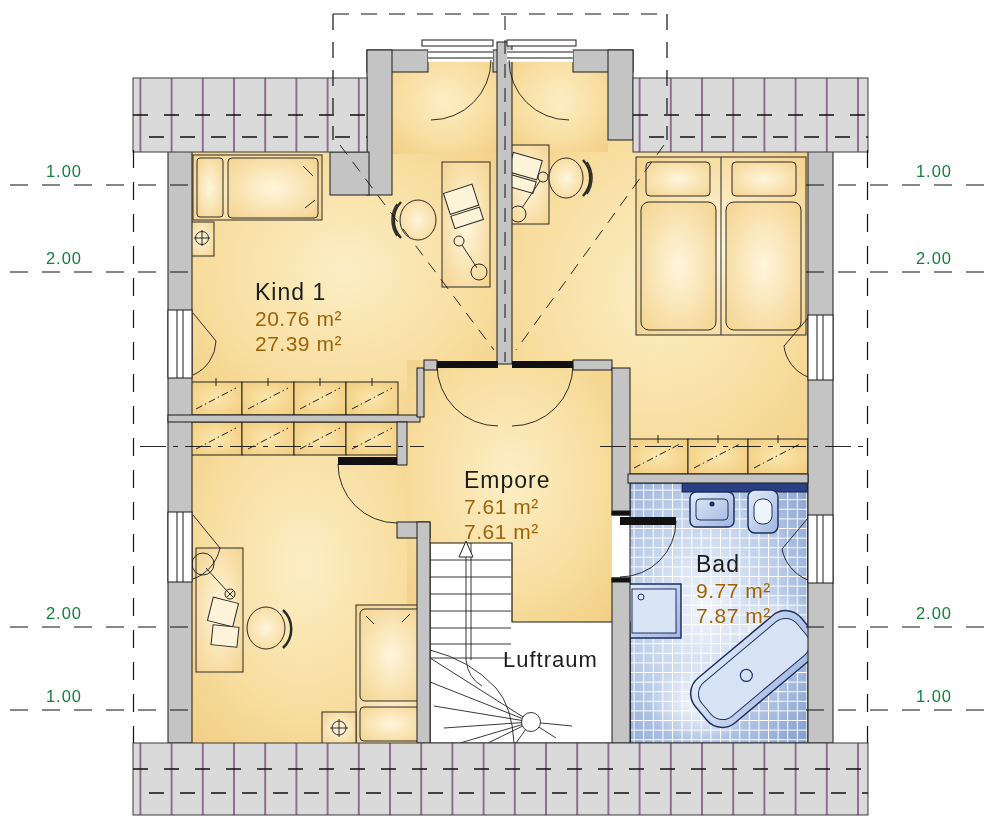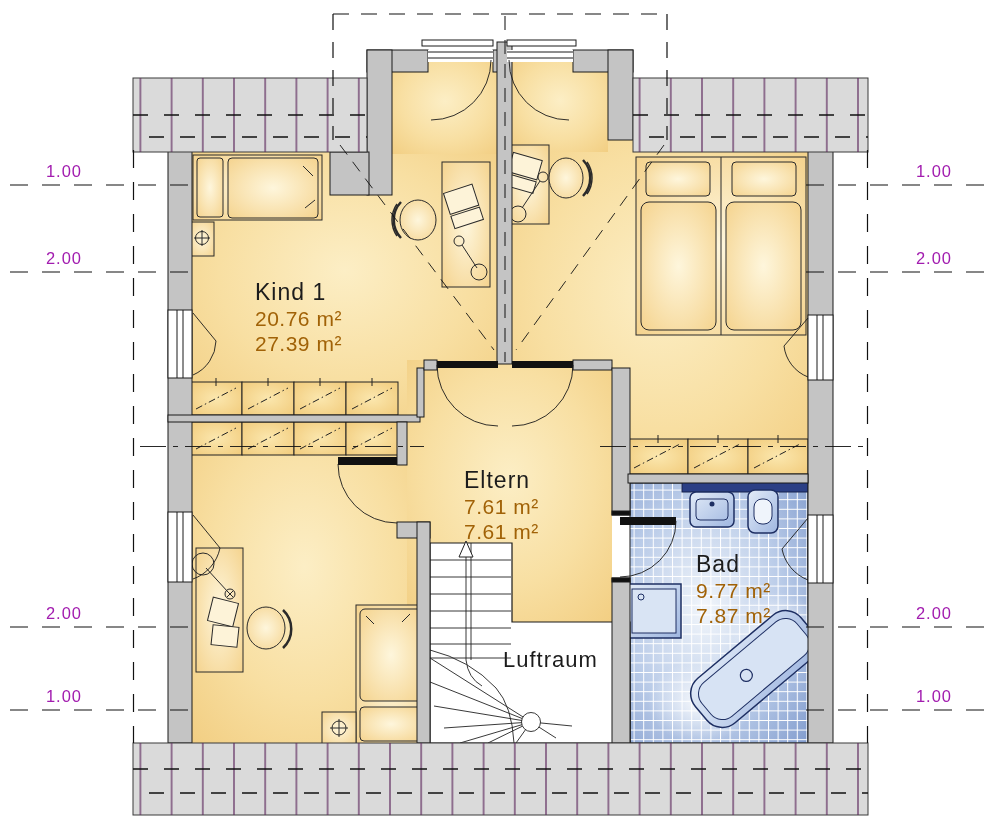--- a/index.html
+++ b/index.html
@@ -3,21 +3,21 @@
 <meta charset="utf-8">
 <style>
   html,body{margin:0;padding:0;background:#fff;}
   #stage{position:relative;width:1000px;height:836px;background:#fff;overflow:hidden;
          font-family:"Liberation Sans",sans-serif;color:#1a1a1a;}
   #planSvg{position:absolute;left:0;top:0;}
   .room-label{position:absolute;line-height:1.0;margin-top:21px;}
   .rname{font-size:23px;letter-spacing:1px;color:#1c1c1c;}
   .rname-big{font-size:22px;letter-spacing:1px;color:#1c1c1c;}
   .rarea{font-size:21px;letter-spacing:0.5px;color:#a16207;margin-top:4px;}
-  .dim{position:absolute;width:52px;text-align:center;font-size:16.5px;color:#a21caf;letter-spacing:1px;}
+  .dim{position:absolute;width:52px;text-align:center;font-size:16.5px;color:#15803d;letter-spacing:1px;}
 </style>
 </head>
 <body>
 
 <div id="stage">
 
 <svg id="planSvg" width="1000" height="836" viewBox="0 0 1000 836">
   <defs>
     <radialGradient id="gRoom" cx="50%" cy="45%" r="75%">
       <stop offset="0%" stop-color="#FCEEC5"></stop>
@@ -338,21 +338,21 @@
 
   <div class="room-label" style="left:255px;top:260px">
     <div class="rname">Kind 1</div>
     <div class="rarea">20.76 m²</div>
     <div class="rarea">27.39 m²</div>
   </div>
 
 
 
   <div class="room-label" style="left:464px;top:448px">
-    <div class="rname">Eltern</div>
+    <div class="rname">Empore</div>
     <div class="rarea">7.61 m²</div>
     <div class="rarea">7.61 m²</div>
   </div>
 
   <div class="room-label" style="left:696px;top:532px">
     <div class="rname">Bad</div>
     <div class="rarea">9.77 m²</div>
     <div class="rarea">7.87 m²</div>
   </div>
 

